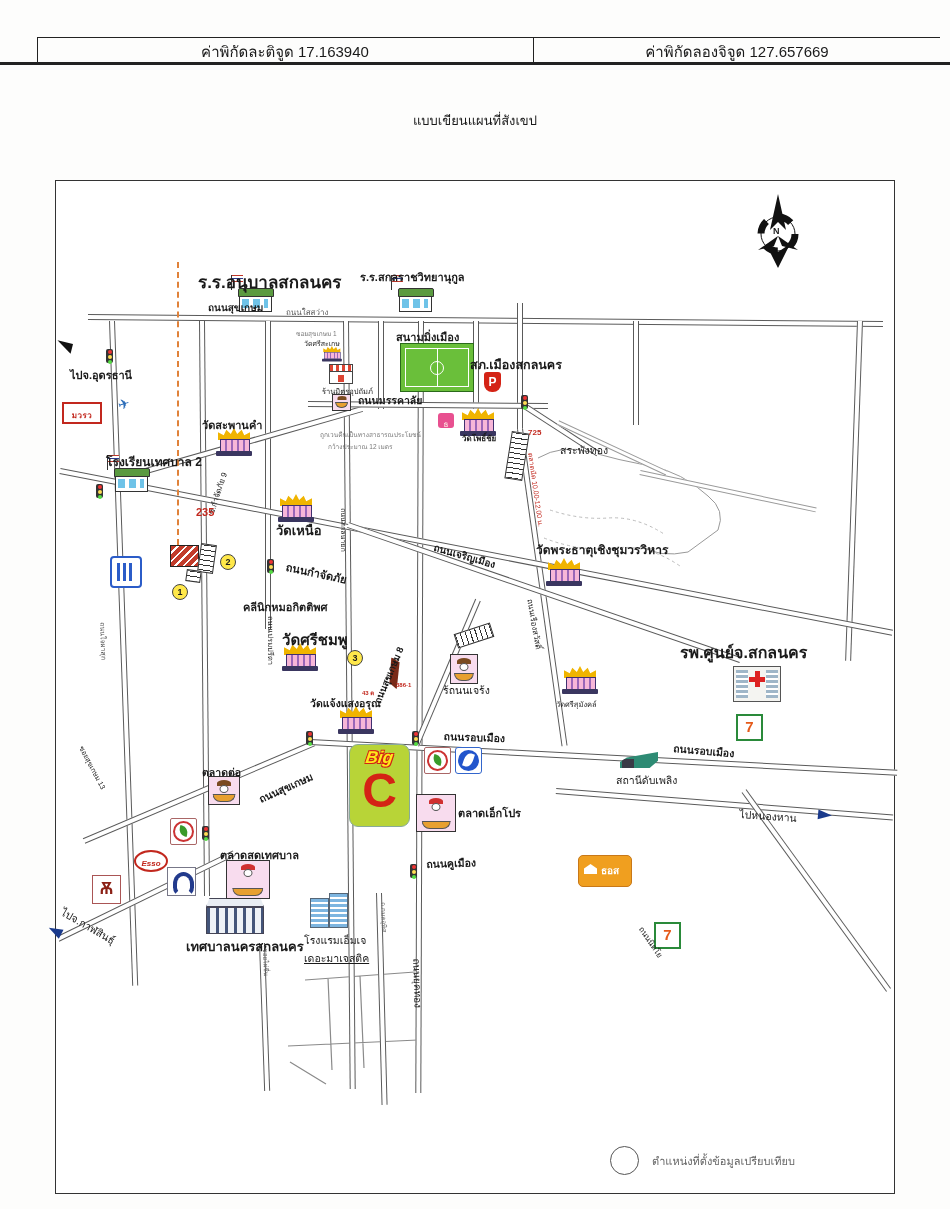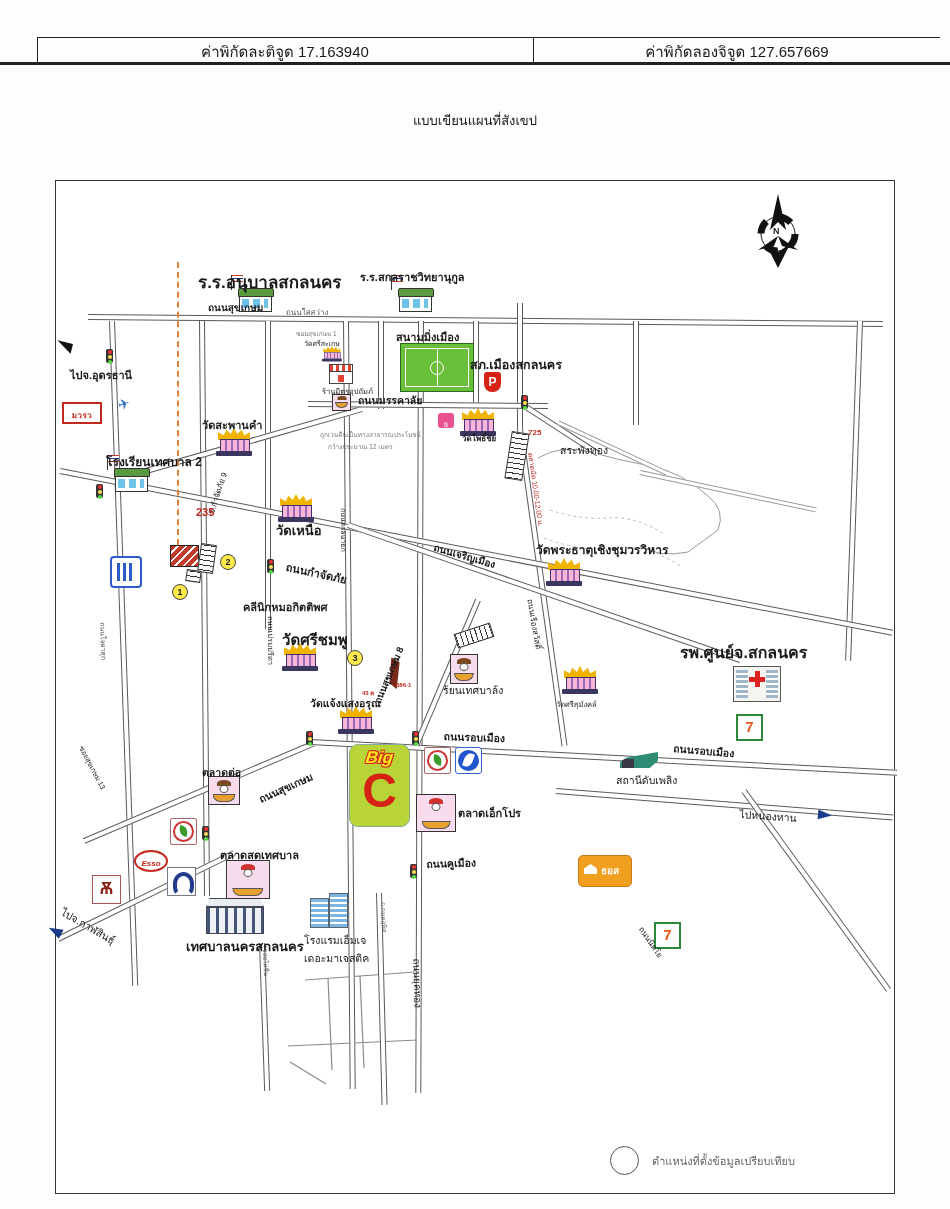--- a/index.html
+++ b/index.html
@@ -412,38 +412,38 @@
   <span class="lbl b" style="left:282px;top:628px;font-size:15px;">วัดศรีชมพู</span>
   <span class="lbl b" style="left:370px;top:700px;font-size:9.5px;transform:rotate(-67deg);">ถนนสุขเกษม 8</span>
   <span class="lbl b" style="left:536px;top:540px;font-size:12px;">วัดพระธาตุเชิงชุมวรวิหาร</span>
   <span class="lbl" style="left:536px;top:598px;font-size:8px;transform:rotate(80deg);">ถนนเรืองสวัสดิ์</span>
   <span class="lbl" style="left:560px;top:442px;font-size:10.5px;">สระพังทอง</span>
   <span class="lbl b red" style="left:528px;top:428px;font-size:8px;">725</span>
   <span class="lbl red" style="left:536px;top:452px;font-size:7px;transform:rotate(82deg);">ตลาดนัด 10.00-12.00 น.</span>
   <span class="lbl b" style="left:436px;top:540px;font-size:10px;transform:rotate(16deg);">ถนนเจริญเมือง</span>
   <span class="lbl" style="left:556px;top:698px;font-size:7.5px;">วัดศรีสุมังคล์</span>
   <span class="lbl b" style="left:680px;top:640px;font-size:16px;">รพ.ศูนย์จ.สกลนคร</span>
-  <span class="lbl" style="left:443px;top:682px;font-size:10.5px;">ร้ยนเทศบาล้ง</span>
+  <span class="lbl" style="left:443px;top:682px;font-size:10.5px;">ร้ถนนเจร้ง</span>
   <span class="lbl b red" style="left:396px;top:682px;font-size:6px;">386-1</span>
   <span class="lbl b red" style="left:362px;top:688px;font-size:6px;">43 ต</span>
   <span class="lbl b" style="left:310px;top:695px;font-size:10.5px;">วัดแจ้งแสงอรุณ</span>
   <span class="lbl b" style="left:444px;top:728px;font-size:10.5px;transform:rotate(2deg);">ถนนรอบเมือง</span>
   <span class="lbl b" style="left:674px;top:740px;font-size:10.5px;transform:rotate(5deg);">ถนนรอบเมือง</span>
   <span class="lbl b" style="left:458px;top:804px;font-size:11px;">ตลาดเอ็กโปร</span>
   <span class="lbl" style="left:616px;top:772px;font-size:10.5px;">สถานีดับเพลิง</span>
   <span class="lbl" style="left:740px;top:806px;font-size:10.5px;transform:rotate(4deg);">ไปหนองหาน</span>
   <span class="lbl b" style="left:256px;top:792px;font-size:10.5px;transform:rotate(-24deg);">ถนนสุขเกษม</span>
   <span class="lbl" style="left:86px;top:744px;font-size:7px;transform:rotate(62deg);">ซอยสุขเกษม 13</span>
   <span class="lbl b" style="left:202px;top:764px;font-size:10.5px;">ตลาดต่อ</span>
   <span class="lbl b" style="left:220px;top:846px;font-size:11px;">ตลาดสดเทศบาล</span>
   <span class="lbl b" style="left:426px;top:856px;font-size:10.5px;transform:rotate(-2deg);">ถนนคูเมือง</span>
   <span class="lbl" style="left:66px;top:904px;font-size:10.5px;transform:rotate(30deg);">ไปจ.กาฬสินธุ์</span>
   <span class="lbl b" style="left:186px;top:936px;font-size:13px;">เทศบาลนครสกลนคร</span>
   <span class="lbl" style="left:304px;top:932px;font-size:10.5px;">โรงแรมเอ็มเจ</span>
-  <span class="lbl" style="left:304px;top:950px;font-size:10.5px;">เดอะมาเจสติค</span>
+  <span class="lbl" style="left:304px;top:950px;font-size:10.5px;text-decoration:underline;">เดอะมาเจสติค</span>
   <span class="lbl" style="left:646px;top:924px;font-size:8px;transform:rotate(56deg);">ถนนนิตโย</span>
   <span class="lbl" style="left:424px;top:958px;font-size:10px;transform:rotate(88deg);">ถนนยุคทอง</span>
   <span class="lbl" style="left:388px;top:902px;font-size:6.5px;transform:rotate(88deg);color:#666;">ถ.กมลอุทิศ</span>
   <span class="lbl" style="left:270px;top:948px;font-size:6.5px;transform:rotate(88deg);color:#666;">ซอยไผ่ชื่น</span>
   <span class="lbl" style="left:108px;top:622px;font-size:7px;transform:rotate(88deg);color:#555;">ถนนใจผาสุก</span>
 
   <div class="legendc"></div>
   <span class="lbl" style="left:652px;top:1152px;font-size:11px;color:#666;">ตำแหน่งที่ตั้งข้อมูลเปรียบเทียบ</span>
 
 </div>

